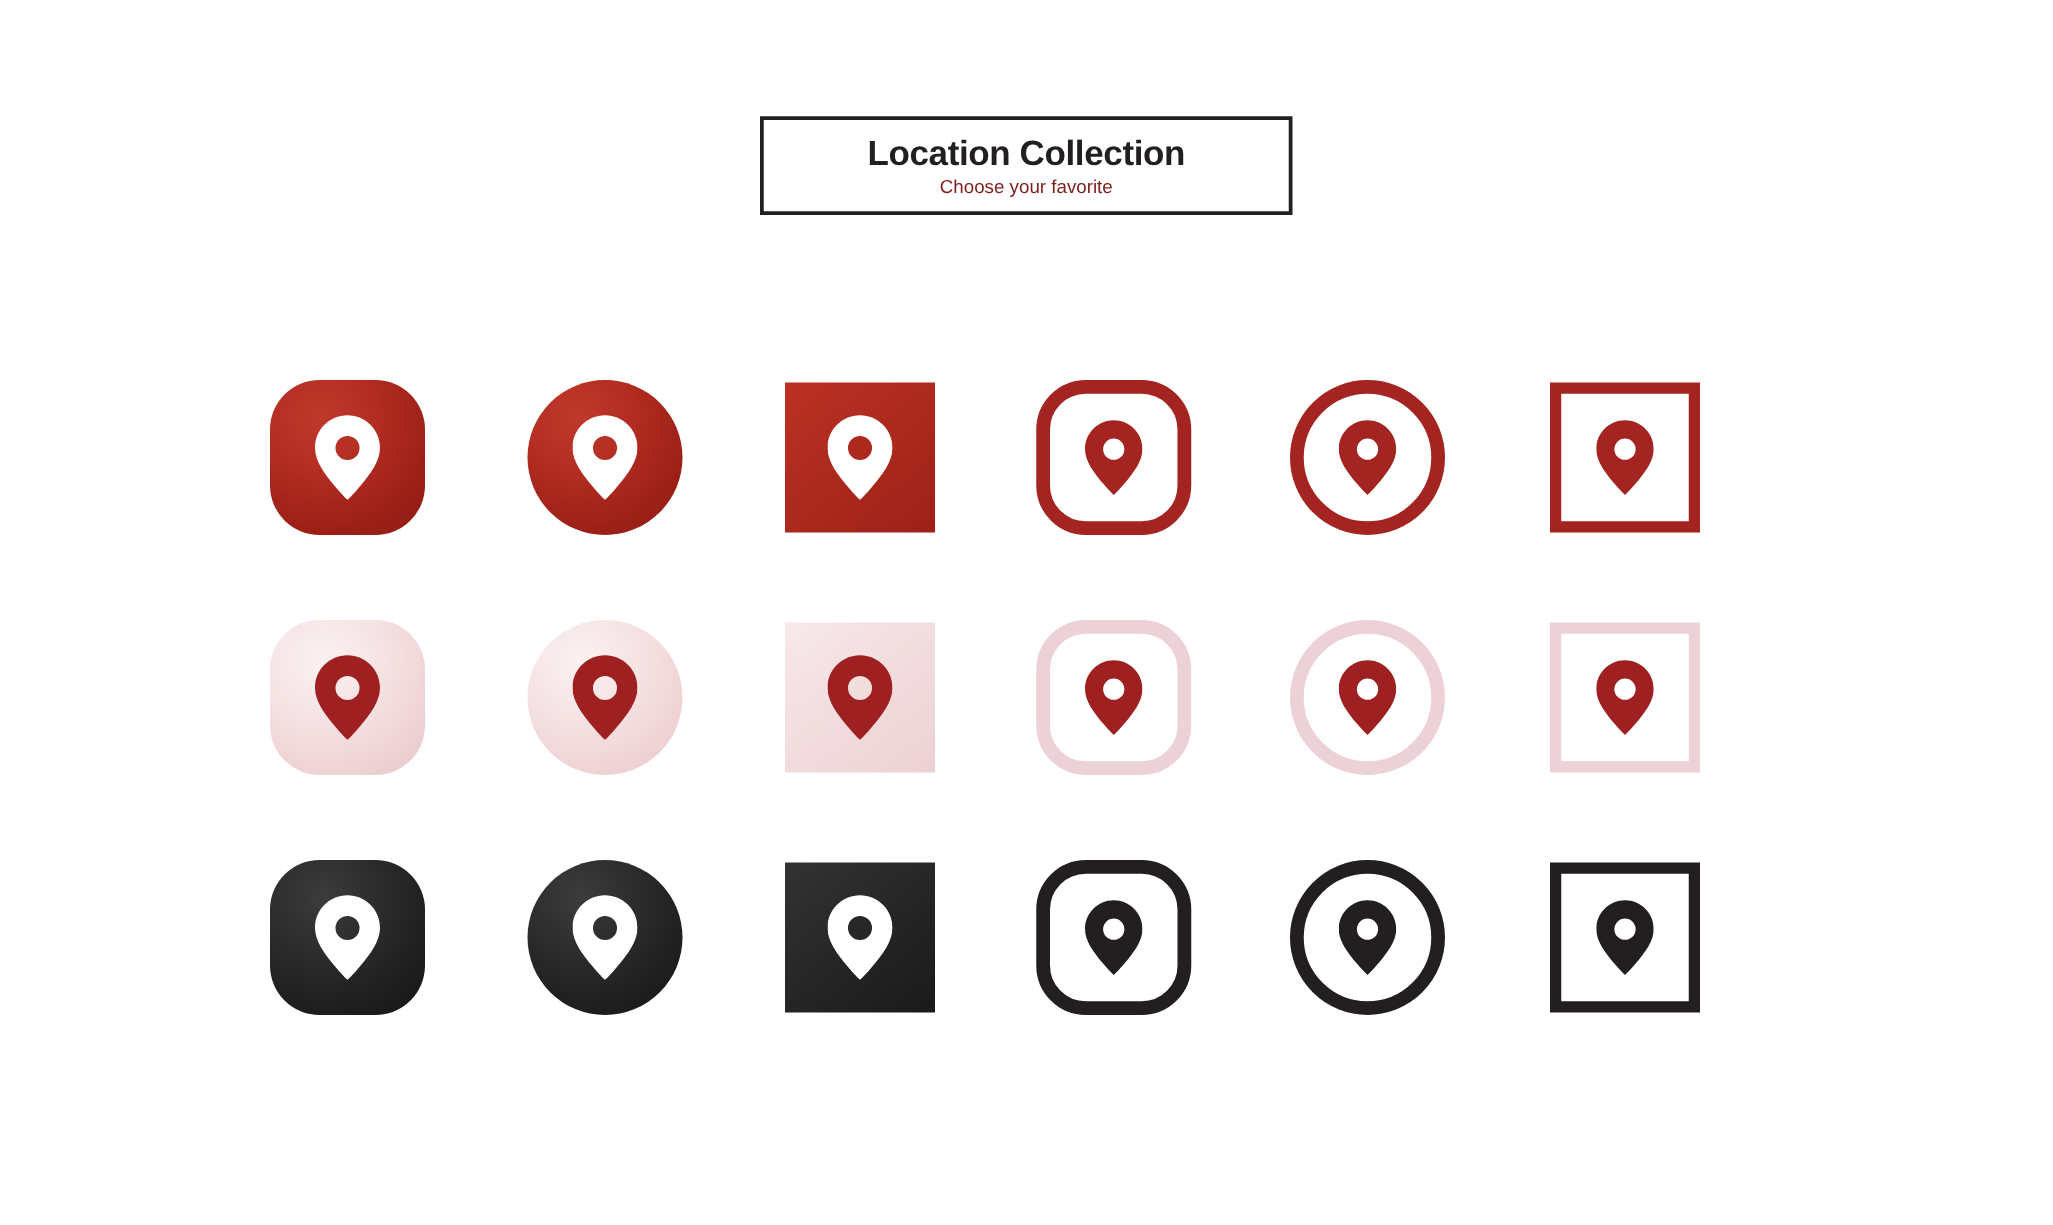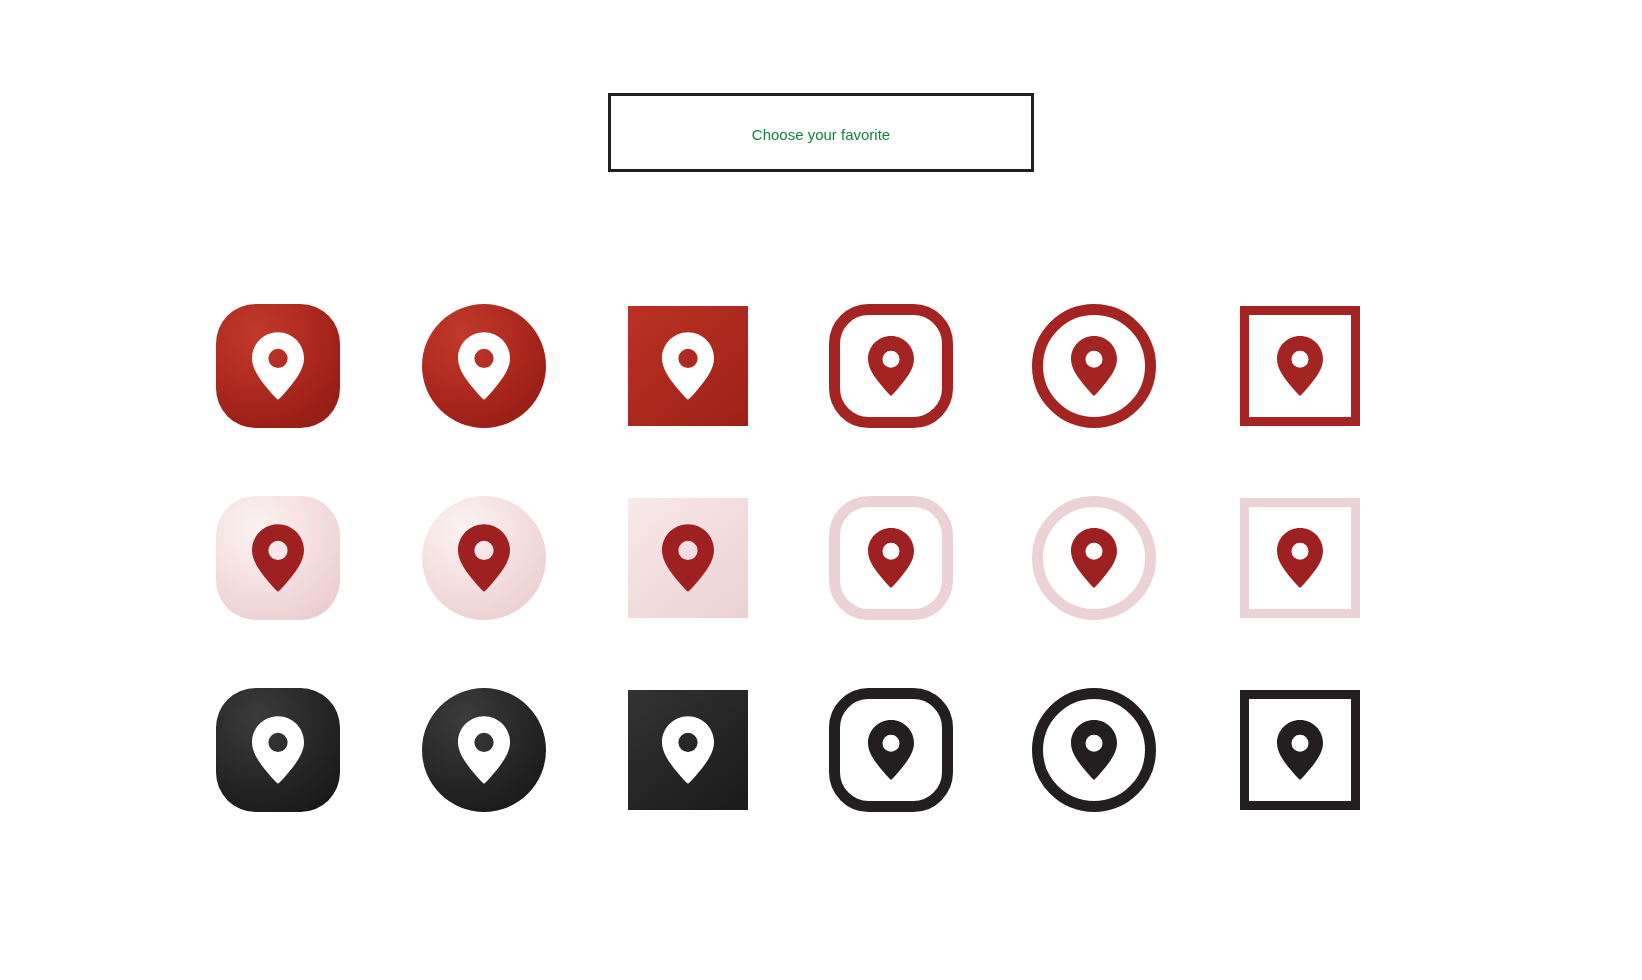--- a/index.html
+++ b/index.html
@@ -39,21 +39,21 @@
     color: #231f20;
     letter-spacing: -0.3px;
     line-height: 1.05;
     margin: 0;
     white-space: nowrap;
   }
   #header-subtitle {
     font-family: "Liberation Sans", sans-serif;
     font-size: 15px;
     font-weight: normal;
-    color: #15803d;
+    color: #7f1d1d;
     margin-top: 4px;
     line-height: 1;
     white-space: nowrap;
   }
 
   
   #icon-grid {
     position: absolute;
     left: 0;
     top: 0;
@@ -161,20 +161,21 @@
 
   .pin-svg {
     position: relative;
     display: block;
   }
 </style>
 </head>
 <body>
 
 <div id="header-box">
+  <div id="header-title">Location Collection</div>
   <div id="header-subtitle">Choose your favorite</div>
 </div>
 
 <div id="icon-grid">
     <div class="icon-cell" style="left: 194px; top: 282px;">
       <div class="icon-art">
         <div class="shape squircle fill-red"></div>
         <svg viewBox="0 0 100 130" width="52" height="68" class="pin-svg">
           <path d="M50 0 C22.4 0 0 22.4 0 50 C0 70 14 90 33 112 C39 119 45 126 50 130 C55 126 61 119 67 112 C86 90 100 70 100 50 C100 22.4 77.6 0 50 0 Z M50 32 A18.5 18.5 0 1 1 50 69 A18.5 18.5 0 1 1 50 32 Z" fill="#ffffff" fill-rule="evenodd"></path>
         </svg>

